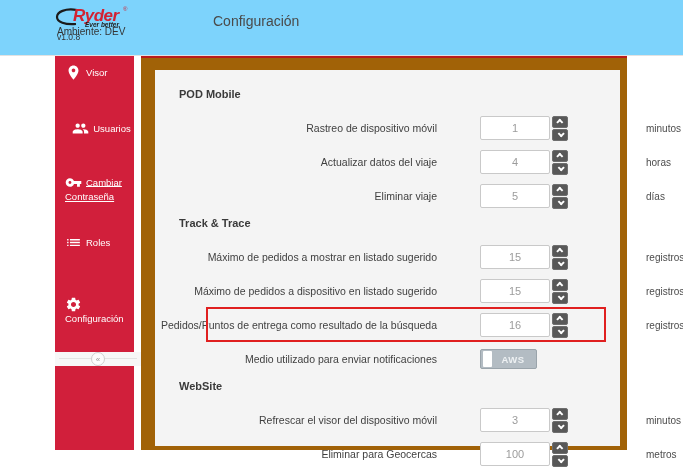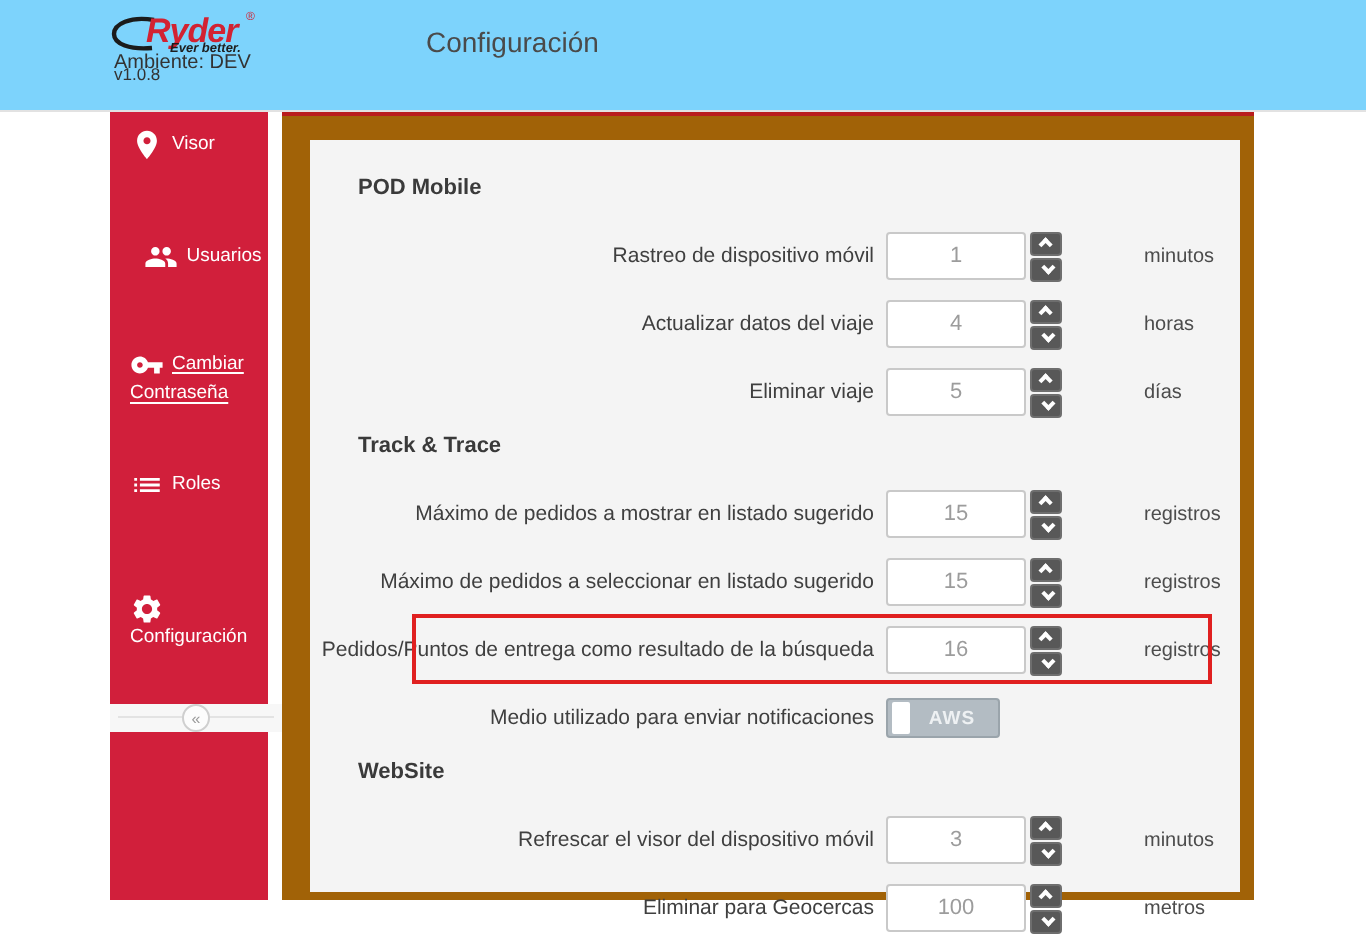--- a/index.html
+++ b/index.html
@@ -27,21 +27,21 @@
   .nav-label { vertical-align:middle; }
   .collapse-strip { position:absolute; left:0; top:296px; width:86px; height:14px; background:#f7f7f7; }
   .collapse-strip::before { content:""; position:absolute; left:4px; right:4px; top:6px; border-top:1px solid #e3e3e3; }
   .collapse-btn { position:absolute; left:50%; top:0; transform:translateX(-50%); width:14px; height:14px; border-radius:50%; background:#fcfcfc; border:1px solid #cfcfcf; color:#9a9a9a; font-size:8px; line-height:11px; text-align:center; padding:0; cursor:pointer; }
 
   
   .content-wrap { position:absolute; left:141px; top:56px; width:486px; height:394px; background:#a16207; border-top:2px solid #b91c1c; }
   .card { position:absolute; left:14px; top:12px; width:465px; height:376px; background:#f4f4f4; padding-top:18px; }
   .section-title { font-size:11px; font-weight:bold; color:#3a3a3a; margin:0 0 15px 24px; }
   .section { margin-bottom:4px; }
-  .row { position:relative; display:flex; align-items:center; height:26px; margin-bottom:8px; }
+  .row { position:relative; display:flex; align-items:center; height:26px; margin-bottom:8px;gap:37px; }
   .row-label { flex:0 0 282px; text-align:right; font-size:10.5px; color:#3f3f3f; }
   .control { flex:0 0 92px; margin-left:6px; display:flex; align-items:center; }
   .unit { margin-left:37px; font-size:10px; color:#4c4c4c; }
   .num-input { width:70px; height:24px; border:1px solid #c9c9c9; border-radius:2px; background:#fff; text-align:center; font-size:11px; color:#9c9c9c; font-family:"Liberation Sans",sans-serif; }
   .spinner { display:flex; flex-direction:column; gap:1px; margin-left:2px; }
   .spin { width:16px; height:12px; background:var(--spinner-dark,#585858); border:1px solid #6e6e6e; border-radius:2px; padding:0; display:flex; align-items:center; justify-content:center; cursor:pointer; }
   .chev { display:block; width:5px; height:5px; border-left:2px solid #fff; border-top:2px solid #fff; }
   .chev-up { transform:rotate(45deg) translate(0px,1px); }
   .chev-down { transform:rotate(225deg) translate(0px,1px); }
   .highlight-box { position:absolute; left:51px; top:-5px; width:400px; height:35px; border:2px solid var(--highlight-red,#e02020); pointer-events:none; }
@@ -164,21 +164,21 @@
                     </button>
                     <button class="spin">
                       <i class="chev chev-down"></i>
                     </button>
                   </div>
                 </div>
     <span class="unit">registros</span>
   </div>
 
   <div class="row">
-    <label class="row-label">Máximo de pedidos a seleccionar en listado sugerido</label>
+    <label class="row-label">Máximo de pedidos a dispositivo en listado sugerido</label>
     <div class="control">
                   <input class="num-input" readonly="" value="15" style="">
                   <div class="spinner">
                     <button class="spin">
                       <i class="chev chev-up"></i>
                     </button>
                     <button class="spin">
                       <i class="chev chev-down"></i>
                     </button>
                   </div>

